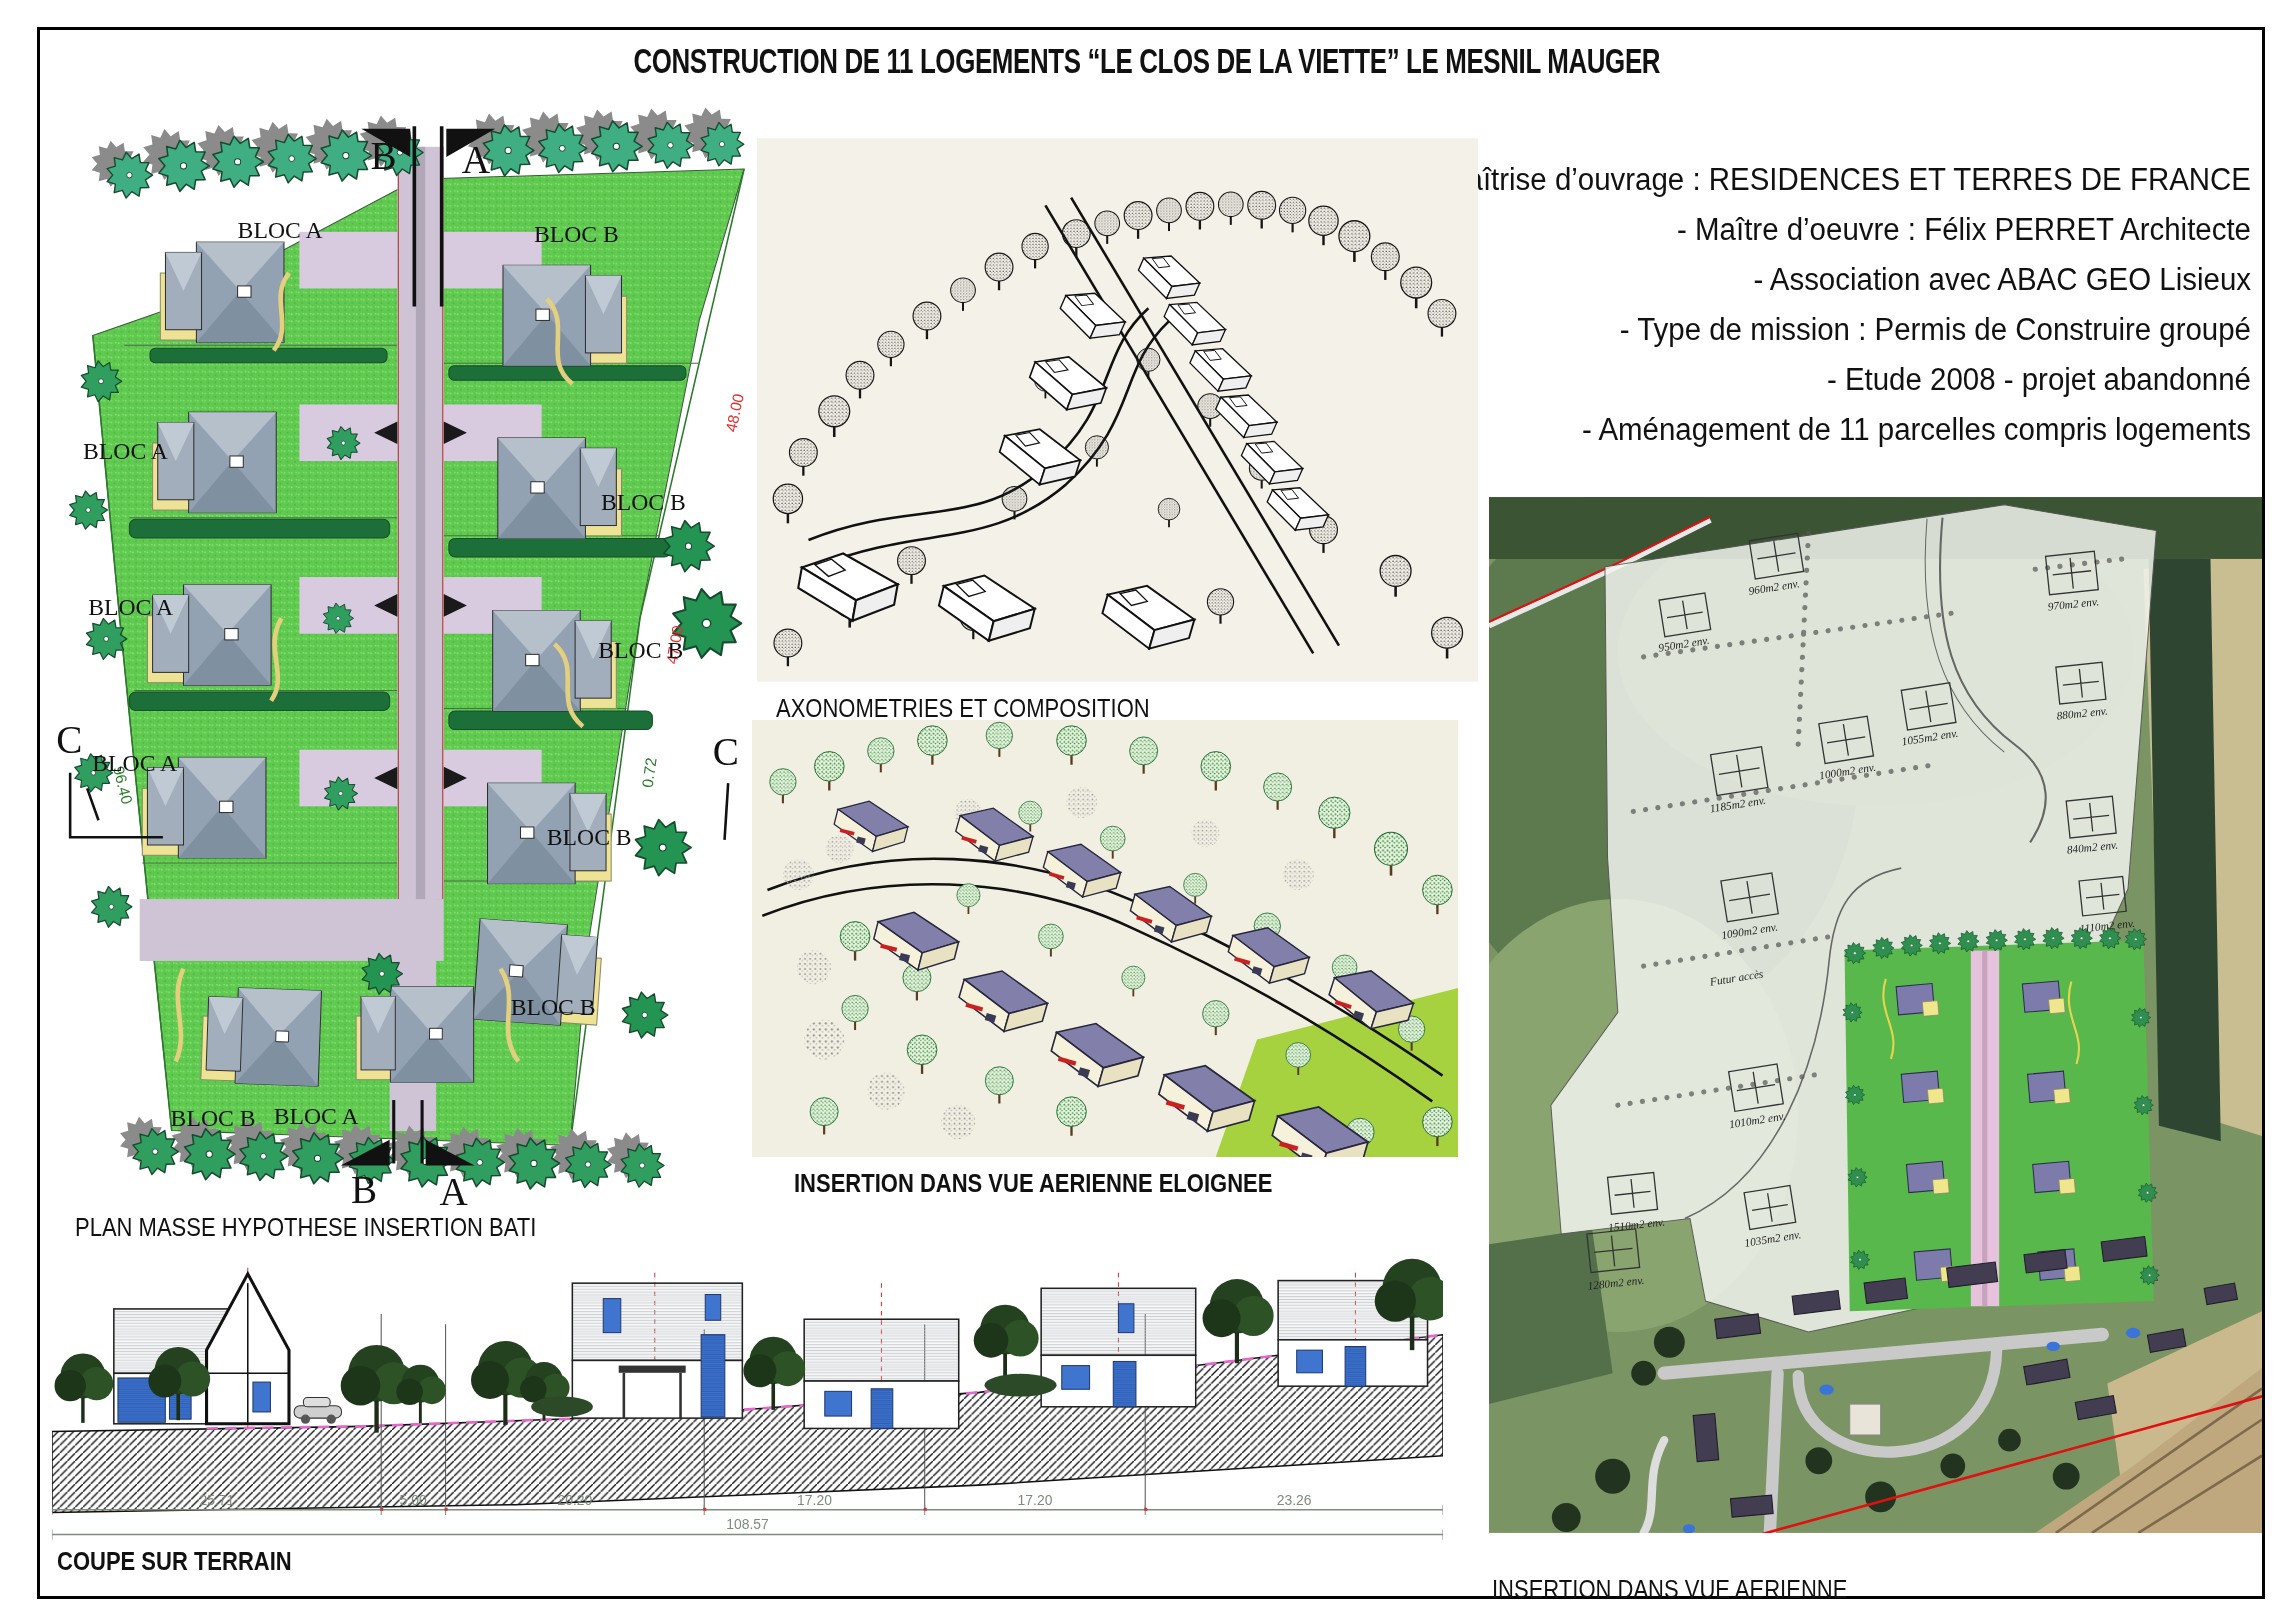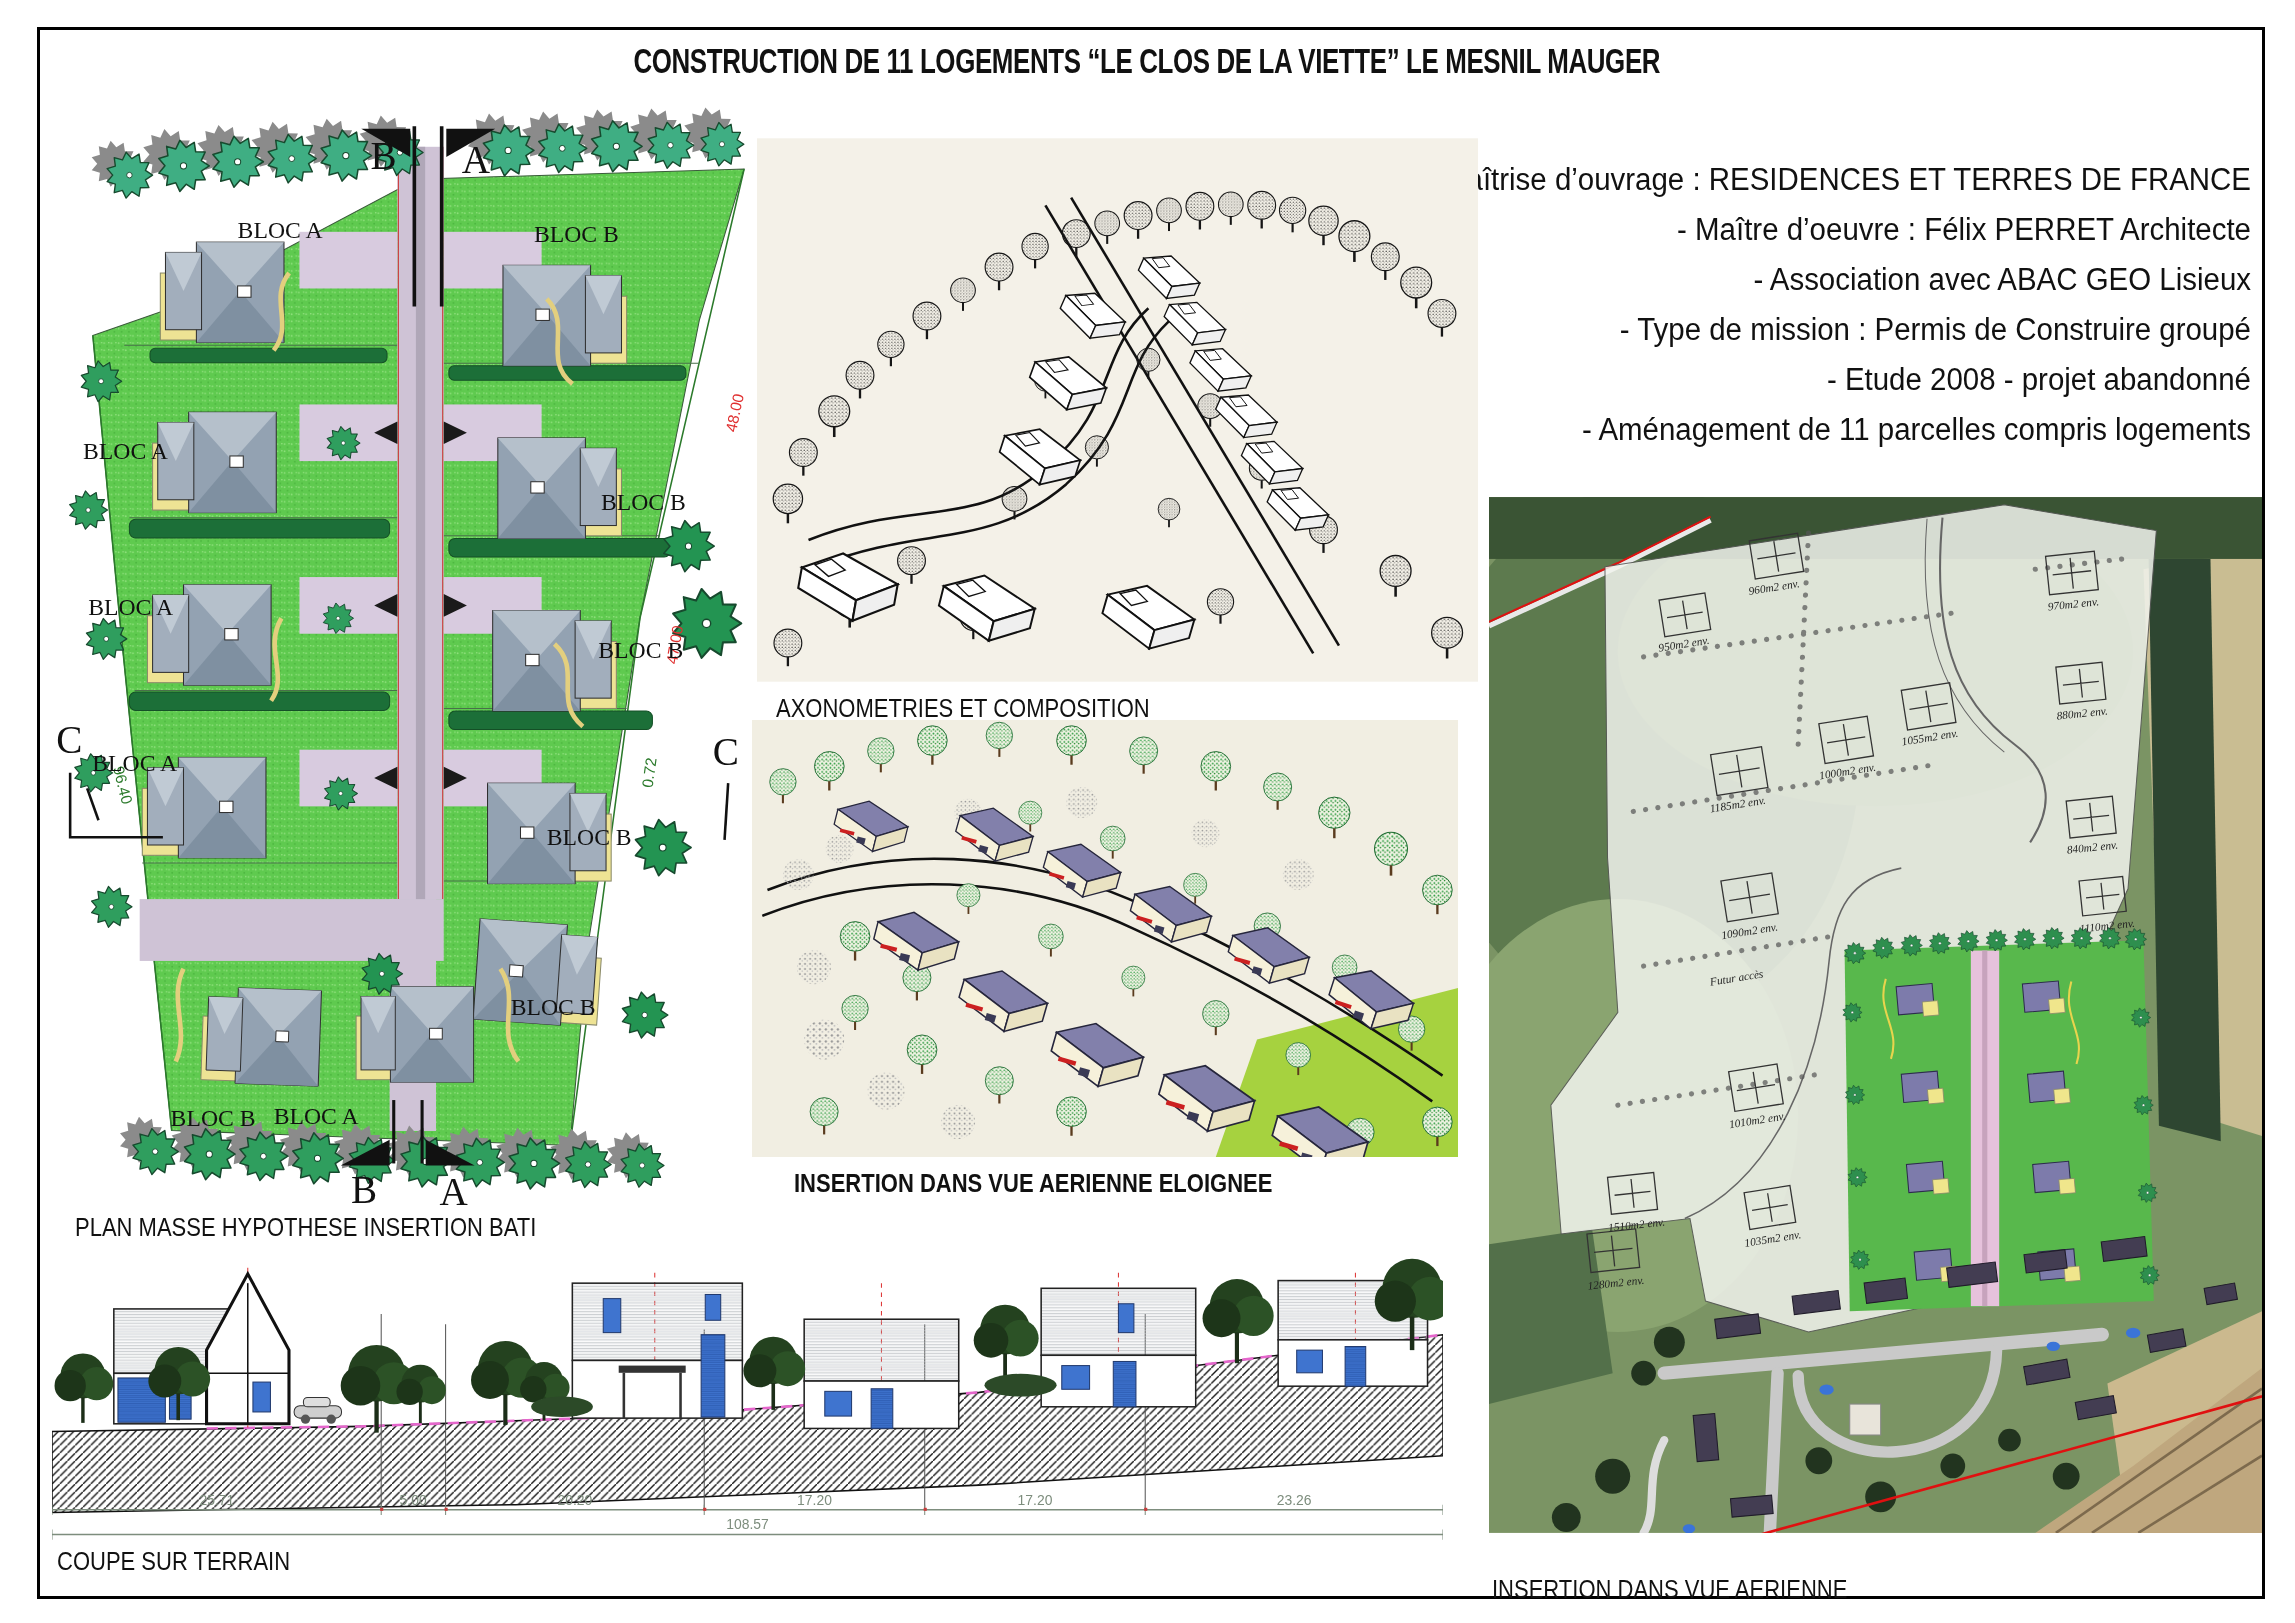--- a/index.html
+++ b/index.html
@@ -756,14 +756,14 @@
     <text class="cdim" x="1015" y="490">20.20</text>
     <text class="cdim" x="1480" y="490">17.20</text>
     <text class="cdim" x="1908" y="490">17.20</text>
     <text class="cdim" x="2411" y="490">23.26</text>
     <line x1="0" y1="548" x2="2700" y2="548" stroke="#7d8d7d" stroke-width="3"></line>
     <line x1="0" y1="538" x2="0" y2="558" stroke="#7d8d7d" stroke-width="2"></line>
     <line x1="2700" y1="538" x2="2700" y2="558" stroke="#7d8d7d" stroke-width="2"></line>
     <text class="cdim" x="1350" y="538">108.57</text>
   </g>
 </svg>
-<div class="abs panel-label" style="left:57px;top:1547px;"><span>COUPE SUR TERRAIN</span></div>
+<div class="abs panel-label" style="left:57px;top:1547px;font-weight:bold;"><span>COUPE SUR TERRAIN</span></div>
 
 
 </body></html>

